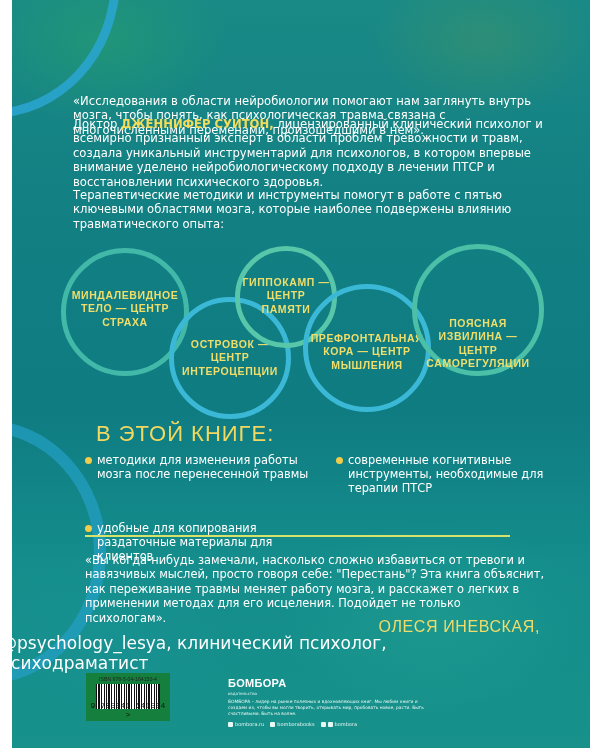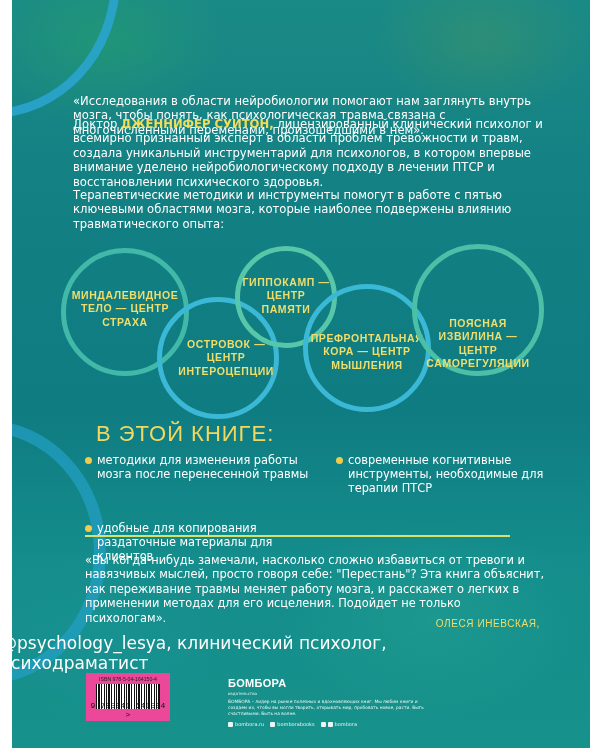--- a/index.html
+++ b/index.html
@@ -17,38 +17,38 @@
   .arc-topleft { left: -150px; top: -160px; width: 240px; height: 260px; border: 9px solid #2aa6d2; opacity: 0.85; }
   .arc-left { left: -150px; top: 420px; width: 220px; height: 240px; border: 12px solid #23a0c6; opacity: 0.7; }
   .text { position: absolute; color: #ffffff; font-size: 11.6px; line-height: 14.4px; }
   .quote1 { left: 73px; top: 70px; width: 480px; margin-top: 24px; }
   .author { left: 73px; top: 117px; width: 490px; }
   .author .hl { color: #f3dc5c; font-weight: bold; }
   .intro { left: 73px; top: 188px; width: 480px; }
   .circle { position: absolute; border-radius: 50%; display: flex; align-items: center; justify-content: center; text-align: center; }
   .circle span { color: #f0de6a; font-family: "Liberation Sans", sans-serif; font-size: 10.5px; line-height: 13.6px; letter-spacing: 0.6px; font-weight: bold; white-space: pre-line; }
   .c1 { left: 61px; top: 248px; width: 118px; height: 118px; border: 5px solid #42b8a8; }
-  .c2 { left: 157px; top: 297px; width: 112px; height: 112px; border: 5px solid #3ab8d6; justify-content: flex-end; }
+  .c2 { left: 169px; top: 297px; width: 112px; height: 112px; border: 5px solid #3ab8d6; }
   .c3 { left: 235px; top: 246px; width: 92px; height: 92px; border: 5px solid #58c6a8; }
   .c4 { left: 303px; top: 284px; width: 118px; height: 118px; border: 5px solid #3ab8d6; }
   .c5 { left: 412px; top: 244px; width: 122px; height: 122px; border: 5px solid #4cbfa7; align-items: flex-end; }
   .c1 span { margin-top: -6px; }
   .c2 span { margin-top: 0px; }
   .c3 span { margin-top: -2px; }
   .c4 span { margin-top: 8px; }
   .c5 span { margin-top: -2px; }
   .headline { position: absolute; left: 96px; top: 421px; color: #f2d860; font-family: "Liberation Sans", sans-serif; font-size: 22px; letter-spacing: 1px; line-height: 26px; }
   .bullets { position: absolute; left: 85px; top: 453px; width: 460px; display: grid; grid-template-columns: 226px 230px; column-gap: 0; row-gap: 6px; gap: 25px; }
   .bullet { display: flex; align-items: flex-start; color: #ffffff; font-size: 11.4px; line-height: 14.2px; }
   .dot { width: 7px; height: 7px; border-radius: 50%; background: #f0cc4a; margin-top: 4px; margin-right: 5px; flex: 0 0 7px; }
   .divider { position: absolute; left: 85px; top: 535px; width: 425px; height: 2px; background: #d6e26a; }
   .quote2 { left: 85px; top: 553px; width: 460px; font-size: 11.4px; line-height: 14.4px; }
-  .sig-name { position: absolute; right: 60px; top: 618px; color: #f0dc6a; font-family: "Liberation Sans", sans-serif; font-size: 10px; letter-spacing: 0.6px; }
+  .sig-name { position: absolute; right: 60px; top: 618px; color: #f0dc6a; font-family: "Liberation Sans", sans-serif; font-size: 16px; letter-spacing: 0.6px; }
   .sig-desc { position: absolute; right: 60px; top: 633px; color: #ffffff; font-size: 17px; }
-  .barcode-box { position: absolute; left: 86px; top: 673px; width: 84px; height: 48px; background: #ec4899; }
+  .barcode-box { position: absolute; left: 86px; top: 673px; width: 84px; height: 48px; background: #15803d; }
   .isbn-top { position: absolute; left: 0; right: 0; top: 3px; text-align: center; font-family: "Liberation Sans", sans-serif; font-size: 5.2px; color: #222; }
   .bars { position: absolute; left: 10px; top: 11px; width: 64px; height: 25px;
     background: repeating-linear-gradient(90deg, #111 0 1px, #fff 1px 2px, #111 2px 4px, #fff 4px 5px, #111 5px 6px, #fff 6px 8px, #111 8px 9px, #fff 9px 10px); }
   .isbn-num { position: absolute; left: 0; right: 0; bottom: 2px; text-align: center; font-family: "Liberation Mono", monospace; font-size: 8px; color: #111; letter-spacing: 0.2px; }
   .pub-name { position: absolute; left: 228px; top: 677px; color: #ffffff; font-family: "Liberation Sans", sans-serif; font-weight: bold; font-size: 11px; letter-spacing: 0.3px; }
   .pub-sub { position: absolute; left: 228px; top: 691px; color: #ffffff; font-size: 4px; opacity: 0.9; }
   .pub-desc { position: absolute; left: 228px; top: 699px; width: 200px; color: #e8f6f4; font-size: 4.4px; line-height: 6px; }
   .pub-links { position: absolute; left: 228px; top: 721px; display: flex; gap: 6px; color: #e8f6f4; font-size: 5px; align-items: center; }
   .pub-links .ico { display: inline-block; width: 5px; height: 5px; background: #e8f6f4; border-radius: 1px; margin-right: 2px; vertical-align: middle; }
 </style>

